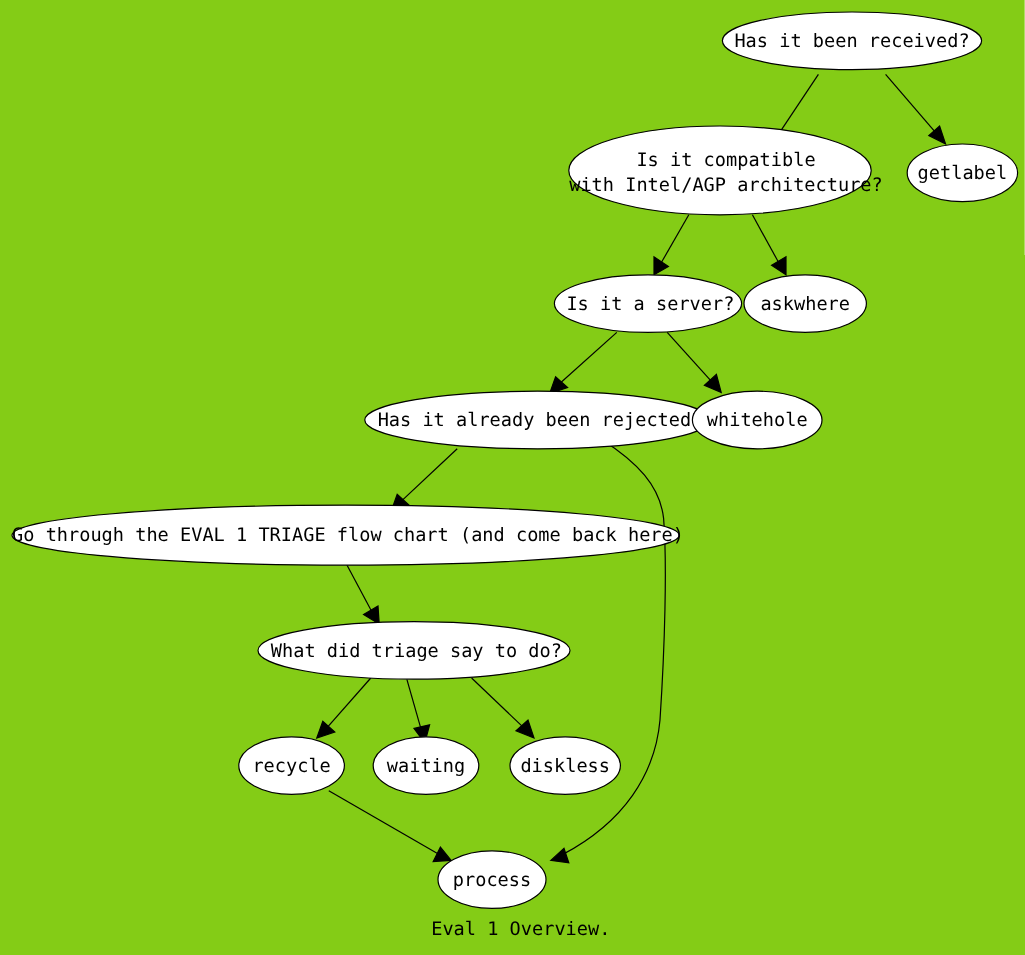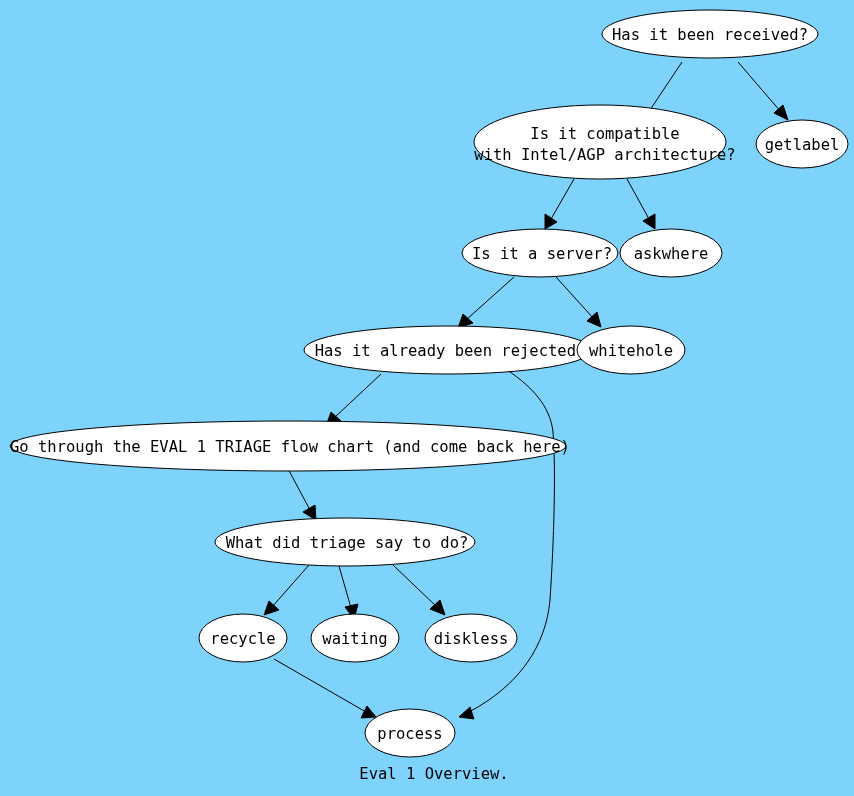--- a/index.html
+++ b/index.html
@@ -4,21 +4,21 @@
 <style>
   html, body {
     margin: 0;
     padding: 0;
     background: #ffffff;
   }
   #canvas {
     position: relative;
     width: 854px;
     height: 796px;
-    background: #7dd3fc;
+    background: #84cc16;
     overflow: hidden;
     font-family: "DejaVu Sans Mono", "Liberation Mono", monospace;
   }
   #graph-svg {
     position: absolute;
     left: 0;
     top: 0;
     width: 854px;
     height: 796px;
   }

